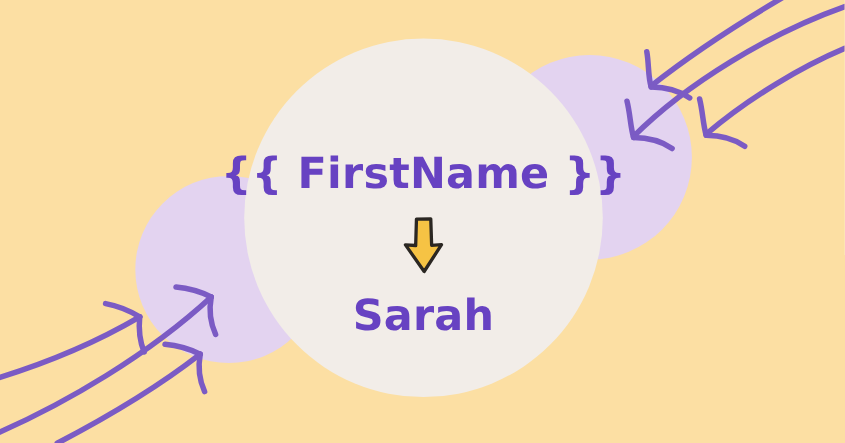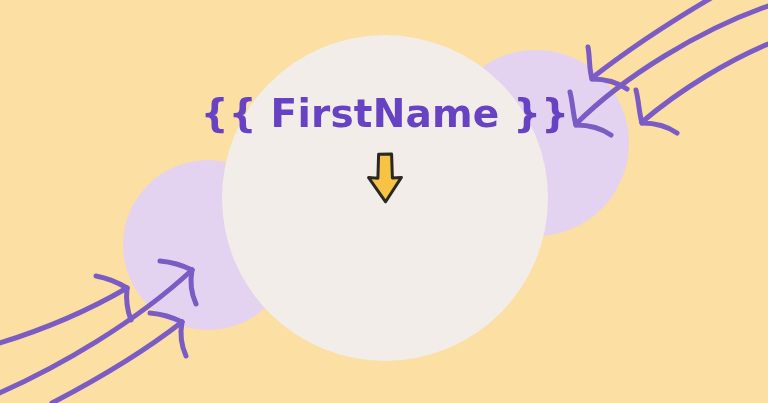--- a/index.html
+++ b/index.html
@@ -55,21 +55,21 @@
     left: 222px;
     top: 35px;
     width: 326px;
     height: 326px;
     display: flex;
     flex-direction: column;
     align-items: center;
     justify-content: flex-start;
   }
   #token-text {
-    margin-top: 59px;
+    margin-top: 104px;
     font-size: 39px;
     font-weight: 700;
     letter-spacing: 0.2px;
     line-height: 1;
     white-space: nowrap;
     text-align: center;
   }
   #arrow-down-wrap {
     margin-top: 18px;
     width: 42px;
@@ -133,16 +133,17 @@
   </svg>
 
   <div id="content-stack">
 
     <div id="token-text" style="color: rgb(103, 66, 194);">{{ FirstName }}</div>
 
     <svg id="arrow-down-wrap" viewBox="0 0 42 54">
       <path id="arrow-down-path" d="M14.6 3.2 L27.6 3.0 L28.4 27.0 L37.4 26.4 L21.6 50.8 L4.6 26.6 L13.9 27.2 Z" stroke-width="3" stroke-linejoin="round" stroke-linecap="round" fill="#F6C344" stroke="#2B2722"></path>
     </svg>
 
+    <div id="result-text" style="color: rgb(103, 66, 194);">Sarah</div>
 
   </div>
 
 </div>
 
 </body></html>

